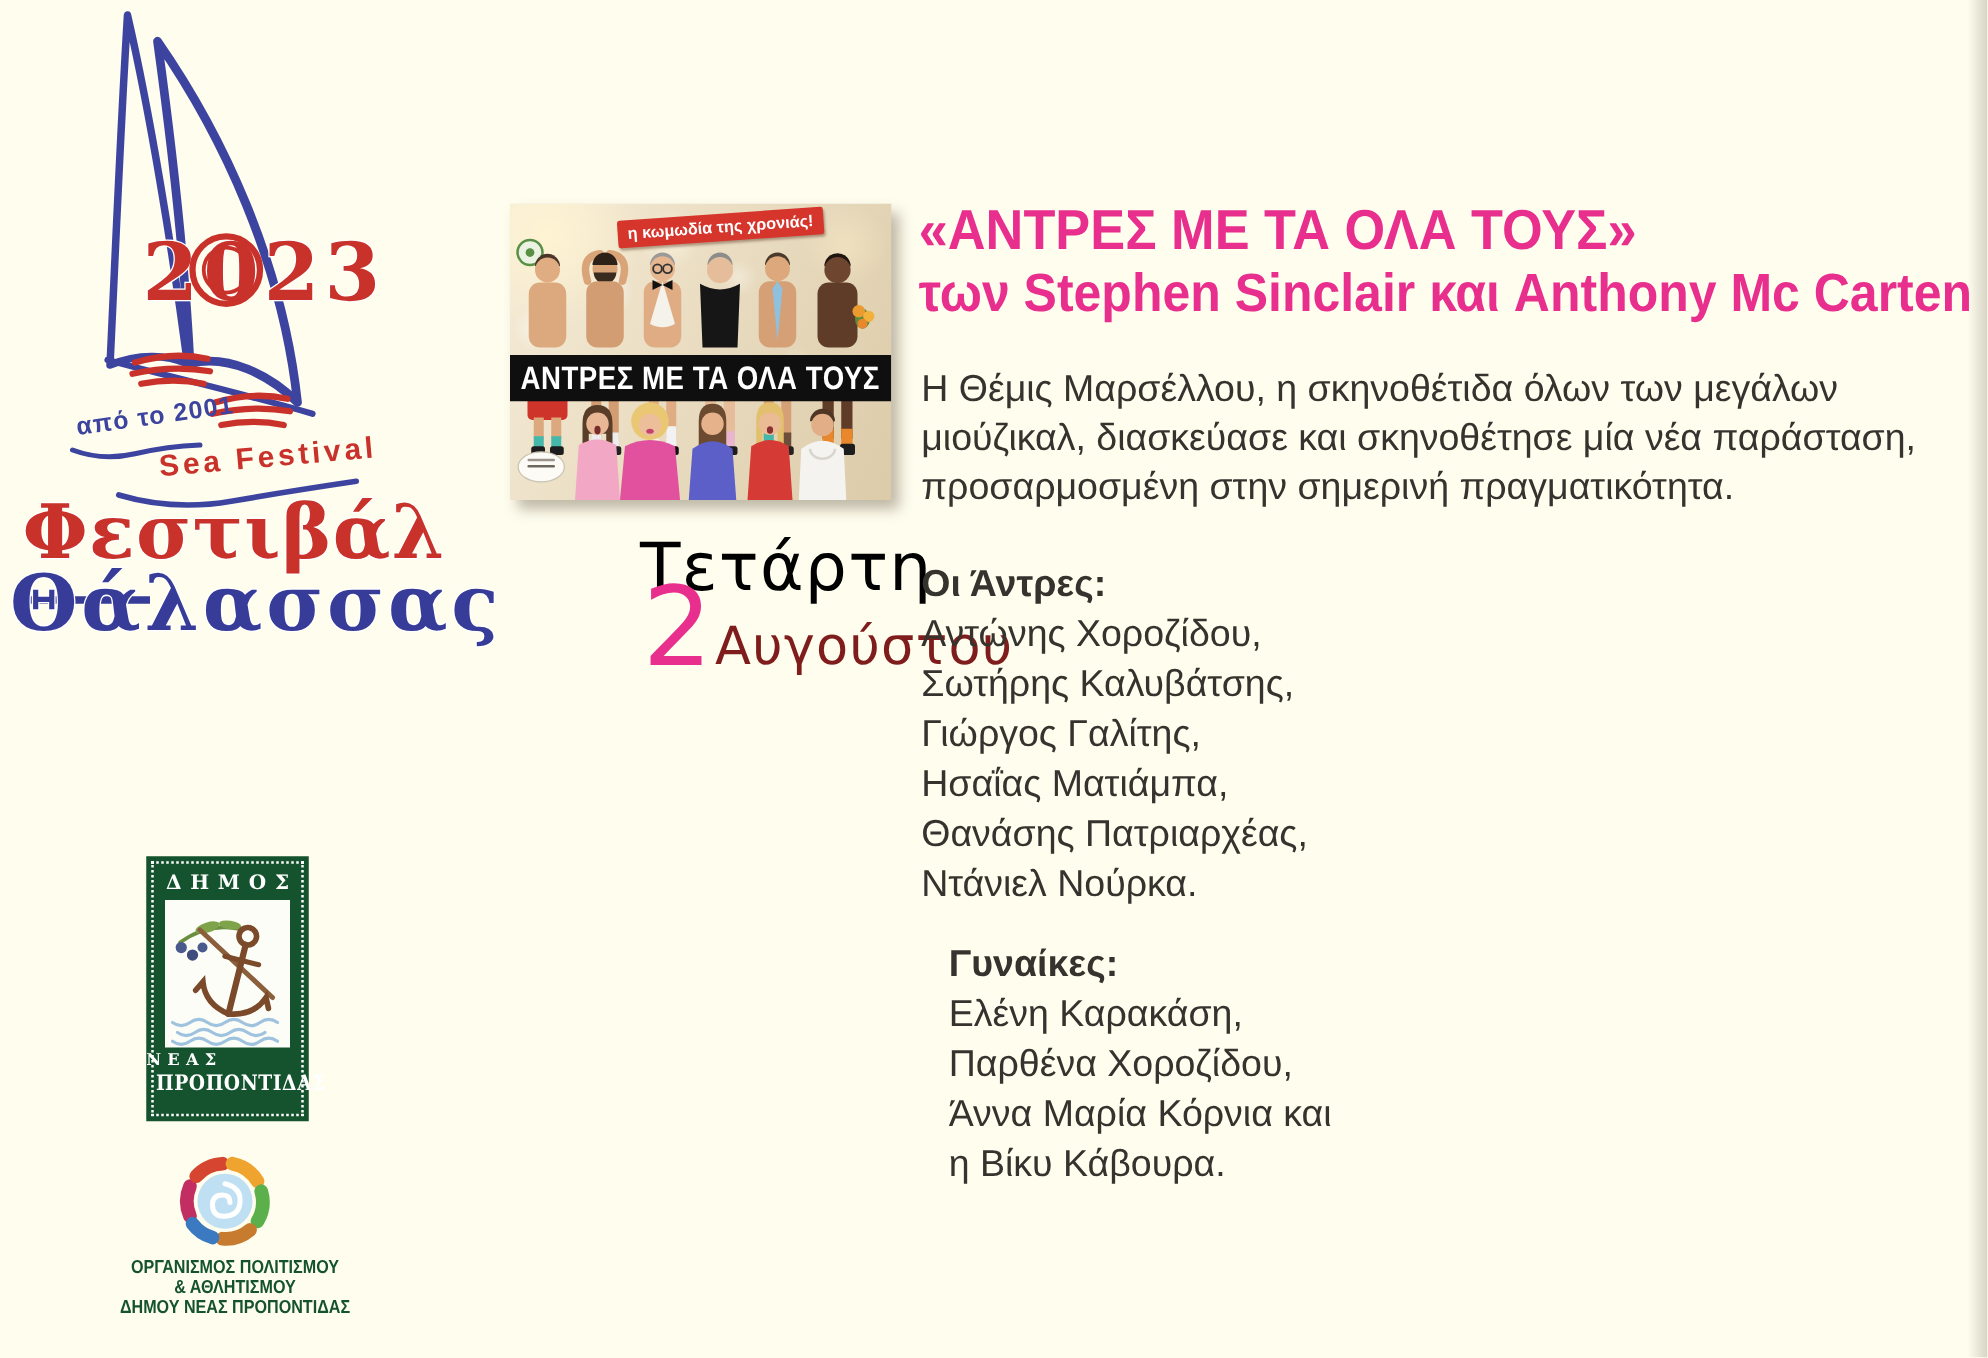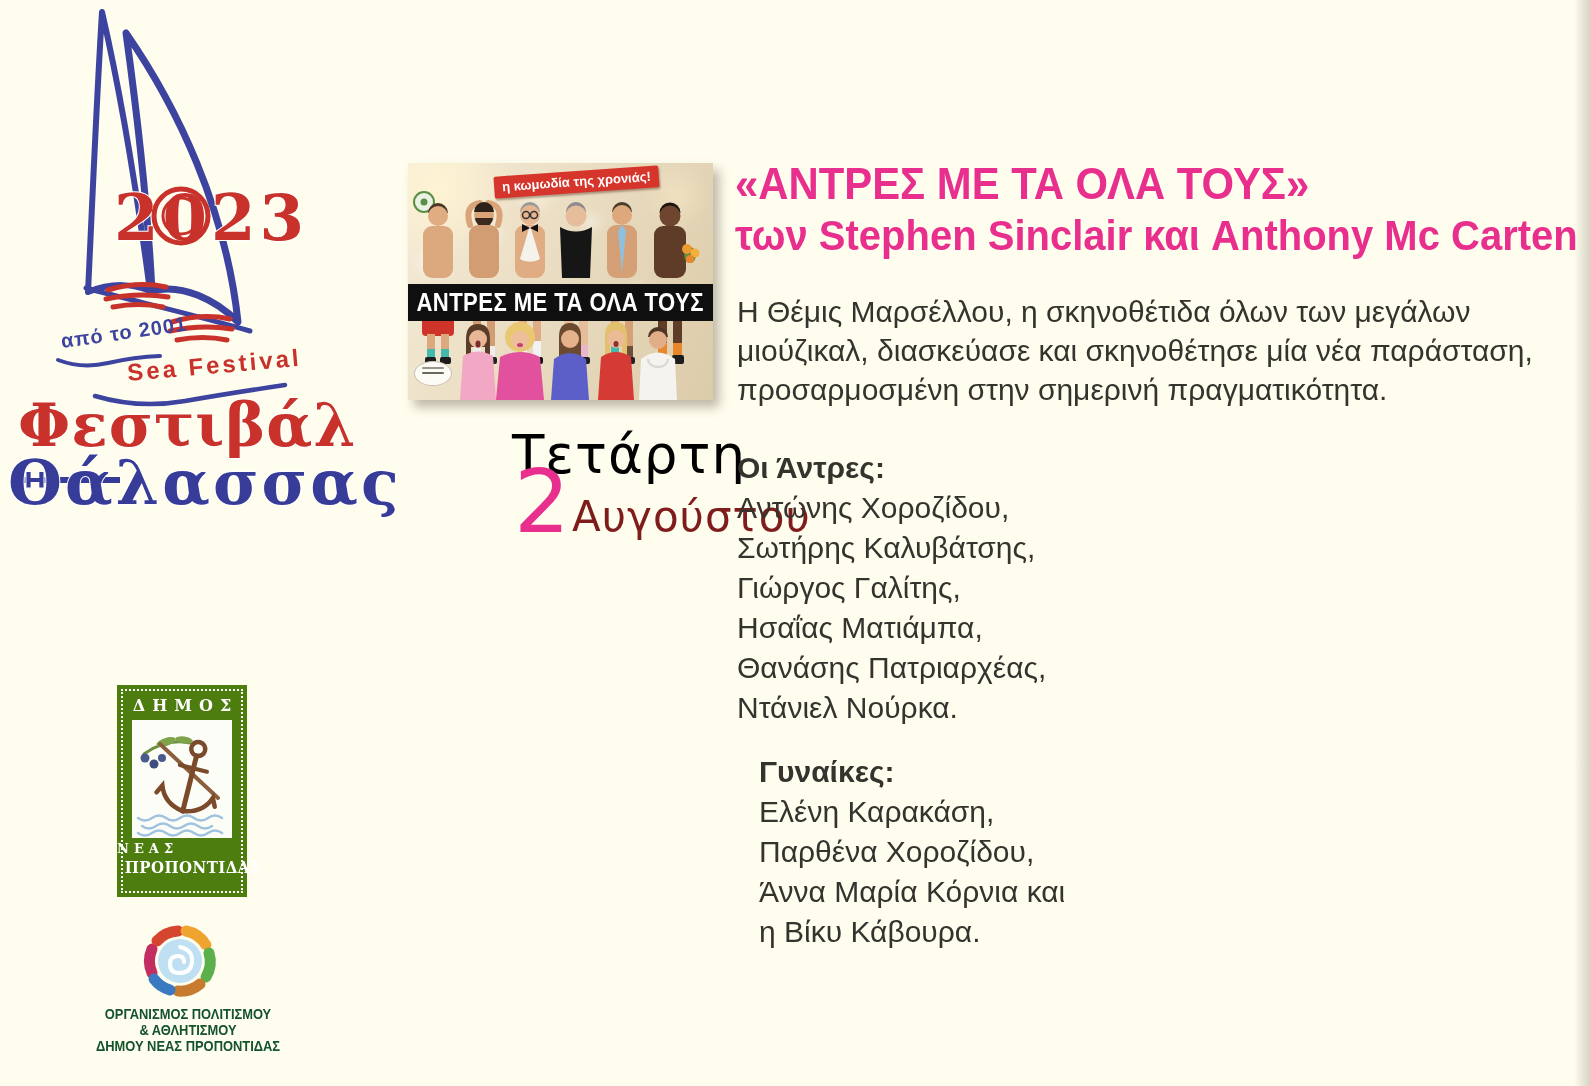--- a/index.html
+++ b/index.html
@@ -11,21 +11,21 @@
   .abs{position:absolute;}
 
   
   .edge-shade{right:0;top:0;bottom:0;width:16px;
     background:linear-gradient(to right,rgba(110,105,90,0) 0%,rgba(110,105,90,0.28) 100%);}
 
   
   .festival-logo{left:0;top:0;width:400px;height:520px;}
 
   
-  .muni{left:117px;top:685px;width:130px;height:212px;background:#4d7c0f;
+  .muni{left:117px;top:685px;width:130px;height:212px;background:#14532d;
         box-sizing:border-box;color:#fff;text-align:center;}
   .muni::before{content:"";position:absolute;inset:4px;border:2px dotted #ffffff;pointer-events:none;}
   .muni-top{margin-top:11px;font-family:"DejaVu Serif",serif;font-size:16px;letter-spacing:7px;
             padding-left:7px;font-weight:bold;}
   .muni-box{width:100px;height:118px;margin:5px auto 0 auto;background:#FDFDF8;position:relative;}
   .muni-neas{text-align:left;font-family:"DejaVu Serif",serif;
              font-size:13px;letter-spacing:5px;margin-top:3px;font-weight:bold;}
   .muni-bottom{font-family:"DejaVu Serif",serif;font-size:17px;font-weight:bold;letter-spacing:0.5px;
                transform:scaleX(0.88);transform-origin:center;margin-top:1px;white-space:nowrap;}
 

